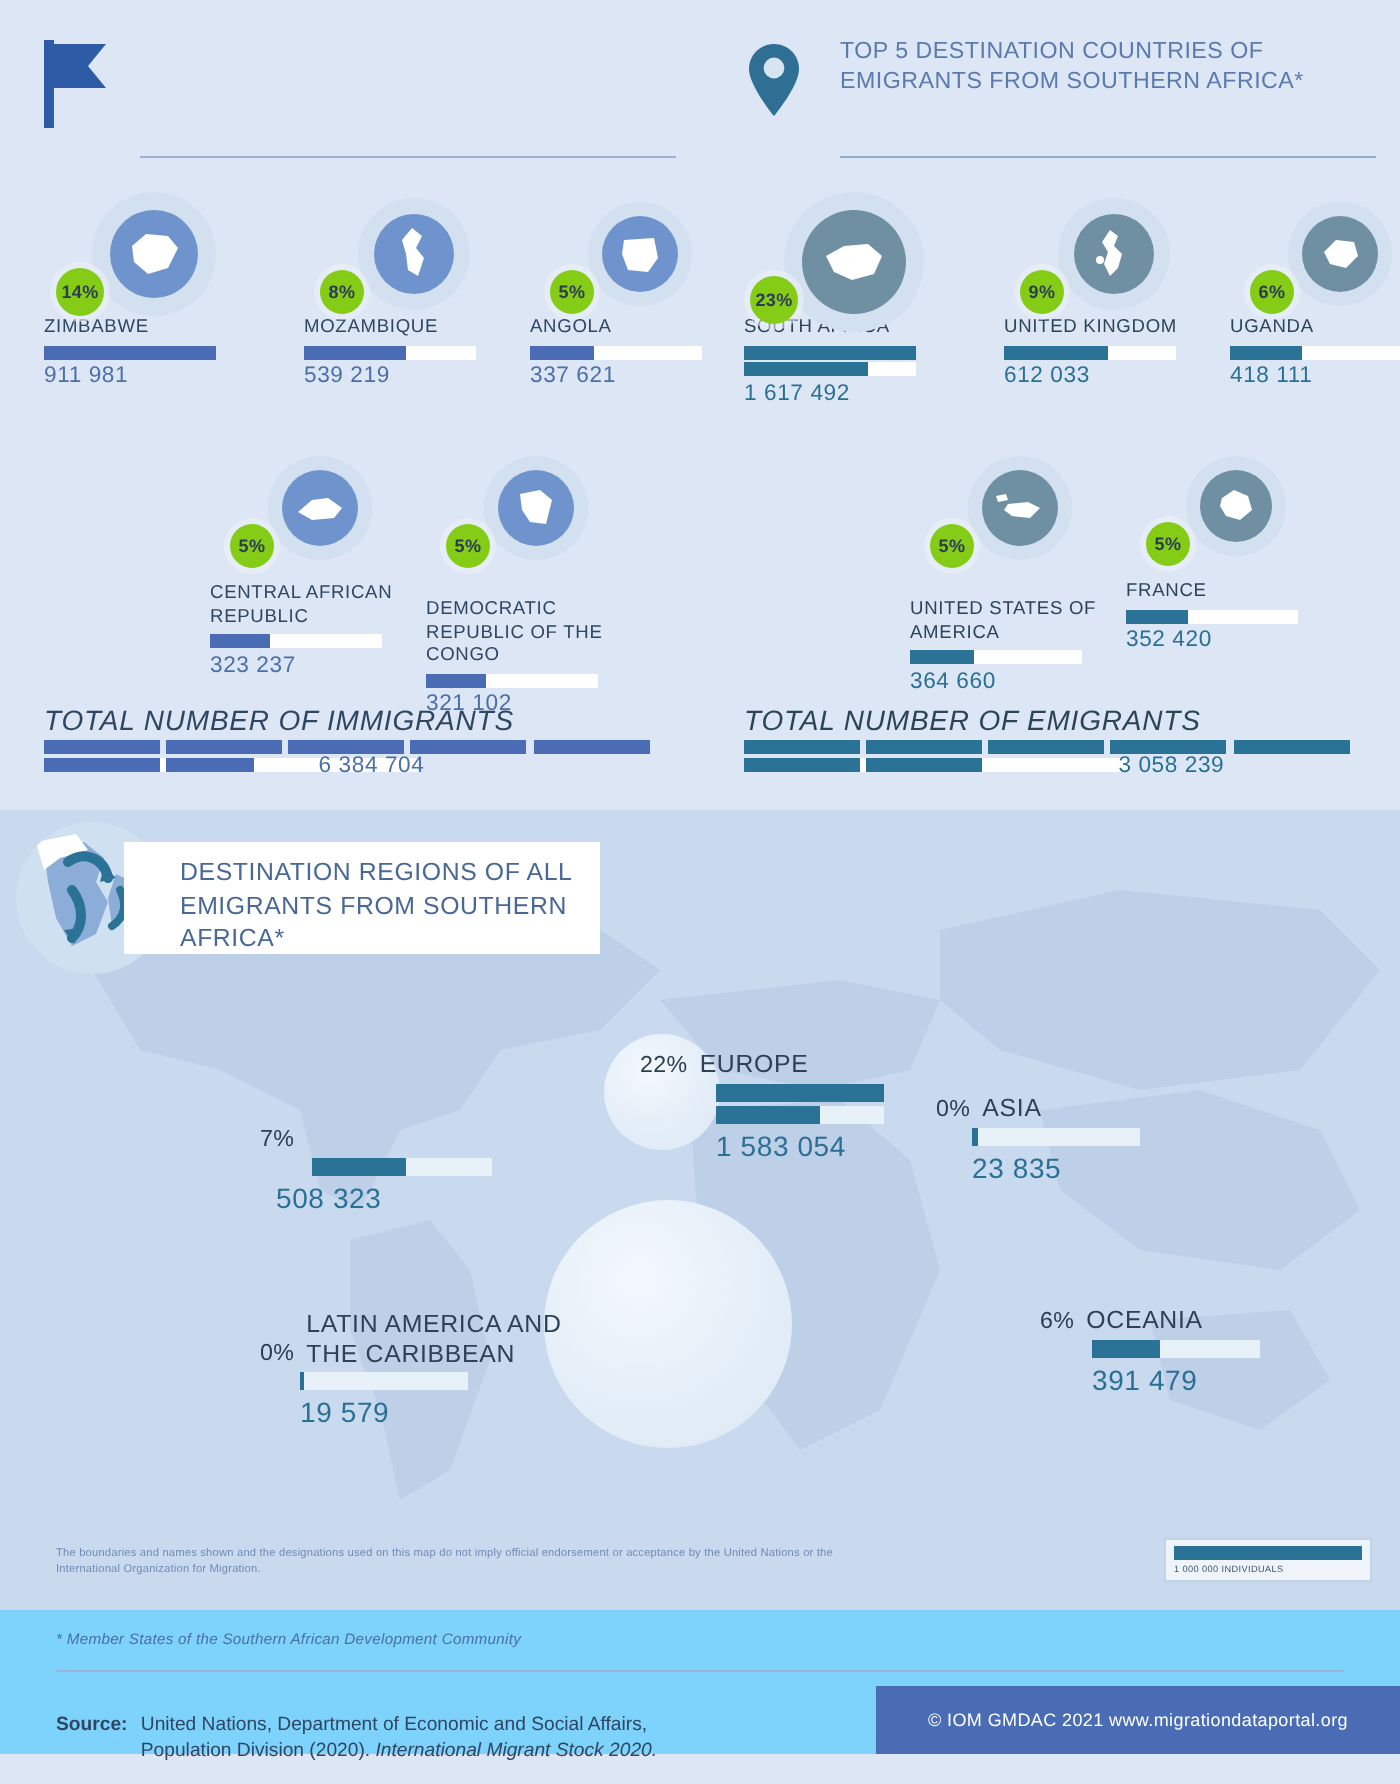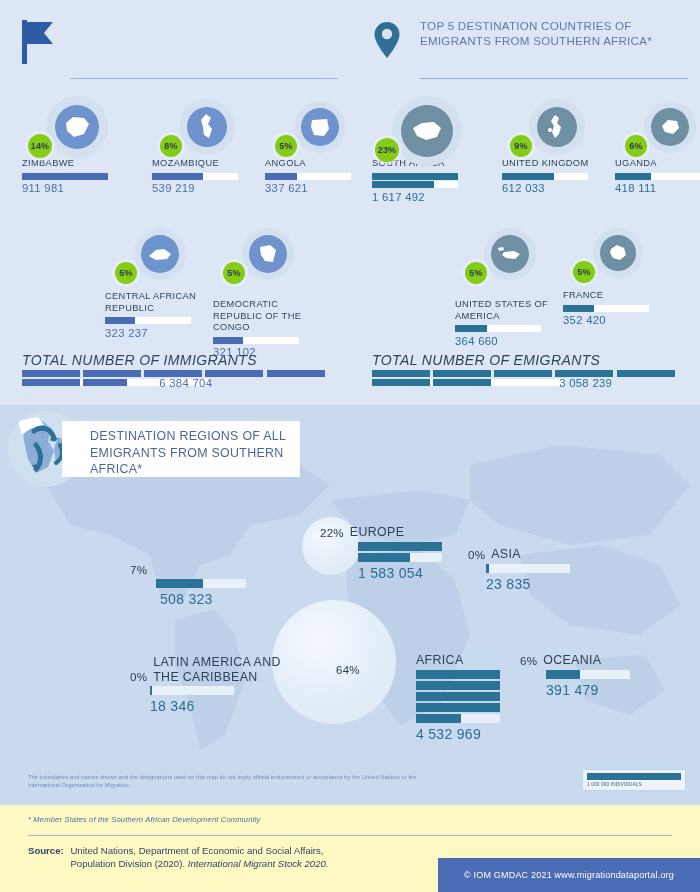--- a/index.html
+++ b/index.html
@@ -130,27 +130,27 @@
     font-size:5.6px; line-height:8px; color:#6f8cb5; letter-spacing:.1px;
   }
   .legend {
     position:absolute; right:14px; bottom:14px; width:104px;
     background:#eef4fa; border:1px solid #c3d3e6; padding:3px 4px 3px 4px;
   }
   .legend .lbar { height:7px; background:#2b7396; margin-bottom:2px; }
   .legend .ltxt { font-size:4.6px; color:#3c556f; letter-spacing:.2px; }
 
   
-  .foot { position:absolute; left:0; top:805px; width:700px; height:87px; background:#fef9c3; }
+  .foot { position:absolute; left:0; top:805px; width:700px; height:72px; background:#7dd3fc; }
   .memberline {
     position:absolute; left:28px; top:10px; font-size:7.6px; font-style:italic;
     color:#4b6fa8; letter-spacing:.15px;
   }
   .footrule { position:absolute; left:28px; top:30px; width:644px; height:1px; background:#9db4d2; }
-  .src { position:absolute; left:28px; top:40px; font-size:9.6px; color:#2f4663; line-height:12.6px; }
+  .src { position:absolute; left:28px; top:52px; font-size:9.6px; color:#2f4663; line-height:12.6px; }
   .src b { font-weight:700; }
   .src i { font-style:italic; }
   .srcbody { display:inline-block; vertical-align:top; margin-left:4px; }
   .credit {
     position:absolute; right:0; bottom:0; width:262px; height:34px;
     background:#4a6cb4; color:#ffffff; font-size:9px; letter-spacing:.2px;
     display:flex; align-items:center; justify-content:center;
   }
 </style>
 </head>
@@ -452,21 +452,21 @@
 
     <div class="region" style="left:130px; top:158px; width:150px;">
       <div class="rtop">
         <span class="rpct">7%</span>
       </div>
       <div class="rbars" style="margin-left:26px; width:90px;">
         <div class="rbar">
             <i style="width:52%"></i>
           </div>
       </div>
-      <div class="rval" style="margin-left:30px;">508 323</div>
+      <div class="rval" style="margin-left:8px;">508 323</div>
     </div>
 
     <div class="region" style="left:320px; top:120px; width:140px;">
       <div class="rtop">
         <span class="rpct">22%</span>
         <span class="rname">EUROPE</span>
       </div>
       <div class="rbars" style="margin-left:38px; width:84px;">
         <div class="rbar">
             <i style="width:100%"></i>
@@ -494,47 +494,23 @@
     <div class="region" style="left:130px; top:250px; width:160px;">
       <div class="rtop">
         <span class="rpct">0%</span>
         <span class="rname">LATIN AMERICA AND THE CARIBBEAN</span>
       </div>
       <div class="rbars" style="margin-left:20px; width:84px;">
         <div class="rbar">
             <i style="width:2%"></i>
           </div>
       </div>
-      <div class="rval" style="margin-left:20px;">18 346</div>
-    </div>
-
-    <div class="region" style="left:336px; top:248px; width:150px;">
-      <div class="rtop" style="margin-left:80px;">
-        <span class="rname">AFRICA</span>
-      </div>
-      <div class="rbars" style="margin-left:80px; width:84px;">
-        <div class="rbar">
-            <i style="width:100%"></i>
-          </div>
-        <div class="rbar">
-            <i style="width:100%"></i>
-          </div>
-        <div class="rbar">
-            <i style="width:100%"></i>
-          </div>
-        <div class="rbar">
-            <i style="width:100%"></i>
-          </div>
-        <div class="rbar">
-            <i style="width:54%"></i>
-          </div>
-      </div>
-      <div class="rval" style="margin-left:80px;">4 532 969</div>
-      <span class="rpct" style="position:absolute; left:0; top:10px;">64%</span>
-    </div>
+      <div class="rval" style="margin-left:20px;">19 579</div>
+    </div>
+
 
     <div class="region" style="left:520px; top:248px; width:140px;">
       <div class="rtop">
         <span class="rpct">6%</span>
         <span class="rname">OCEANIA</span>
       </div>
       <div class="rbars" style="margin-left:26px; width:84px;">
         <div class="rbar">
             <i style="width:40%"></i>
           </div>

